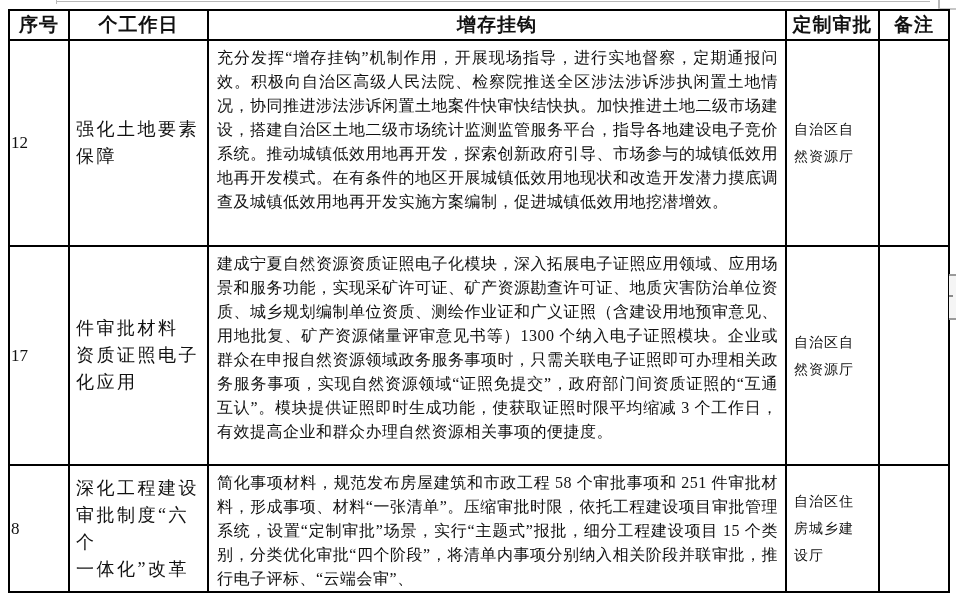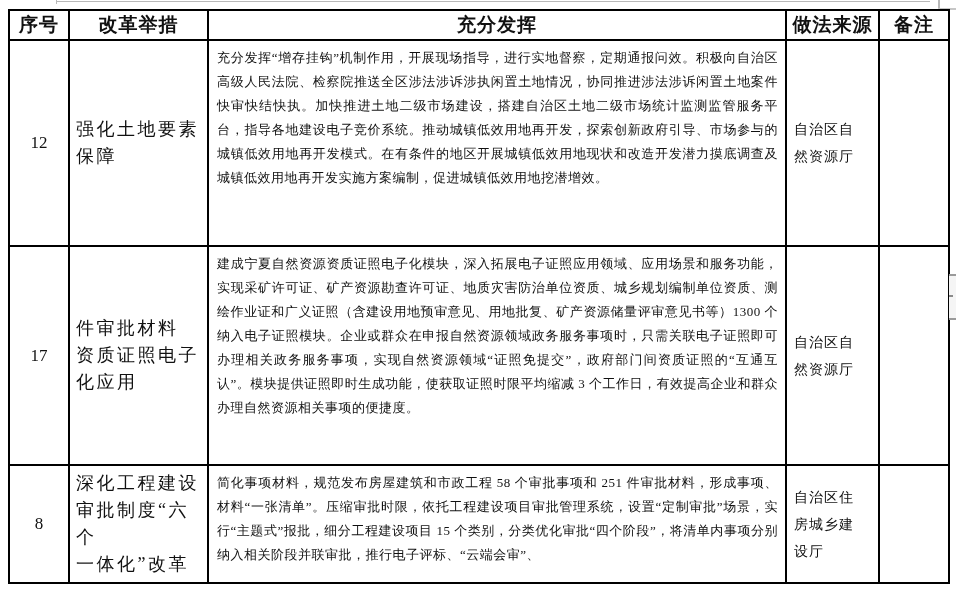--- a/index.html
+++ b/index.html
@@ -49,36 +49,35 @@
     text-align:center;
     vertical-align:middle;
     padding:1px 0;
     letter-spacing:1px;
   }
   .r12{height:206px;}
   .r13{height:219px;}
   .r14{height:118px;}
 
   .cell-no{
-    text-align:center;
     vertical-align:middle;
     font-size:17px;
   }
   .cell-measure{
     vertical-align:middle;
     font-size:18px;
     line-height:27px;
     padding:0 6px;
     letter-spacing:2.5px;
     white-space:pre-line;
     text-align:left;
   }
   .cell-main{
     vertical-align:top;
-    font-size:13px;
+    font-size:16px;
     line-height:24px;
     text-align:justify;
     padding:5px 7px 0 8px;
     letter-spacing:0.5px;
   }
   .cell-source{
     vertical-align:middle;
     font-size:14px;
     line-height:27px;
     padding:0 7px;
@@ -121,23 +120,23 @@
     <colgroup>
       <col class="c-no">
         <col class="c-measure">
         <col class="c-main">
         <col class="c-source">
         <col class="c-remark">
     </colgroup>
     <thead>
       <tr class="header-row">
         <th>序号</th>
-        <th>改革举措</th>
-        <th>充分发挥</th>
-        <th>做法来源</th>
+        <th>个工作日</th>
+        <th>增存挂钩</th>
+        <th>定制审批</th>
         <th>备注</th>
       </tr>
     </thead>
     <tbody>
       <tr class="r12">
         <td class="cell-no">12</td>
         <td class="cell-measure">强化土地要素
 保障</td>
         <td class="cell-main">充分发挥“增存挂钩”机制作用，开展现场指导，进行实地督察，定期通报问效。积极向自治区高级人民法院、检察院推送全区涉法涉诉涉执闲置土地情况，协同推进涉法涉诉闲置土地案件快审快结快执。加快推进土地二级市场建设，搭建自治区土地二级市场统计监测监管服务平台，指导各地建设电子竞价系统。推动城镇低效用地再开发，探索创新政府引导、市场参与的城镇低效用地再开发模式。在有条件的地区开展城镇低效用地现状和改造开发潜力摸底调查及城镇低效用地再开发实施方案编制，促进城镇低效用地挖潜增效。</td>
         <td class="cell-source">自治区自

